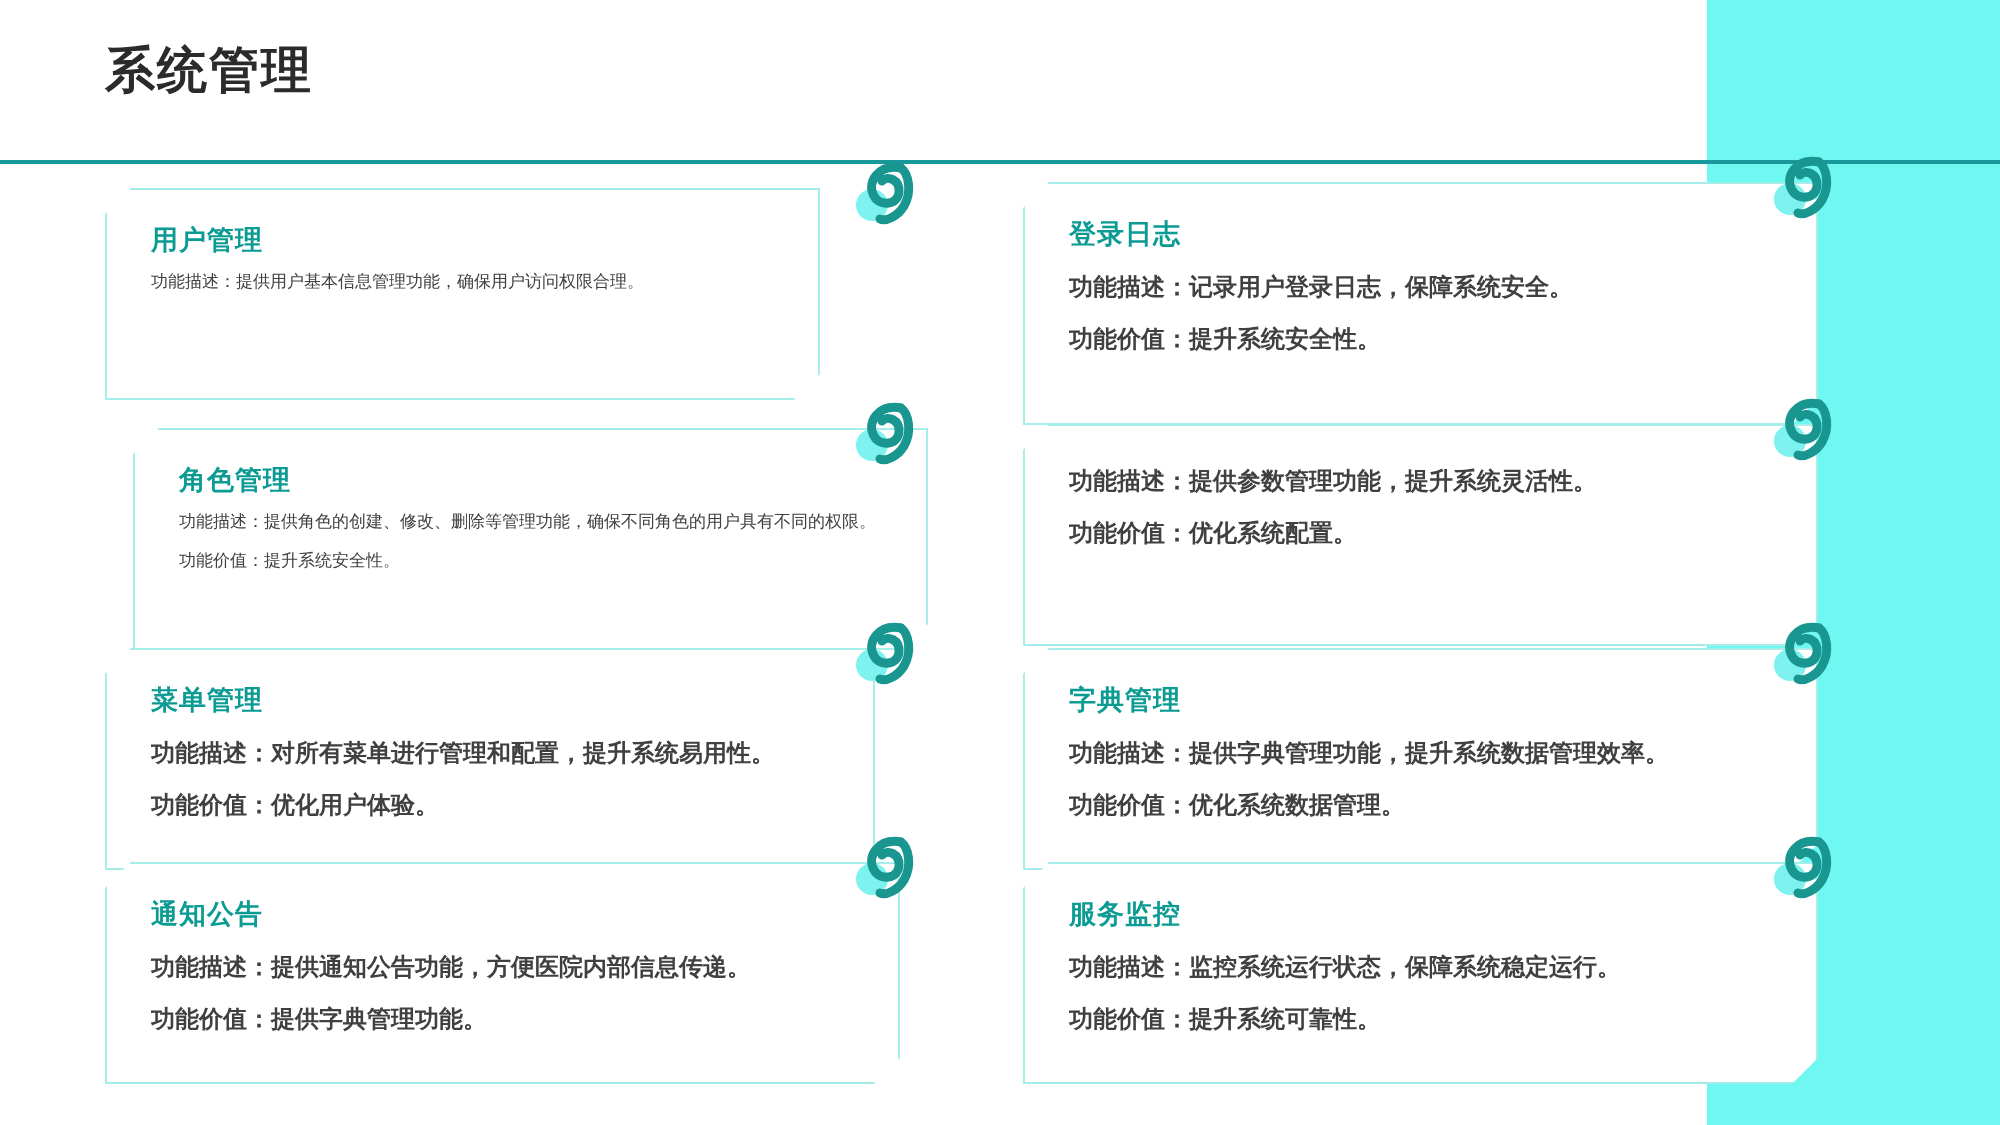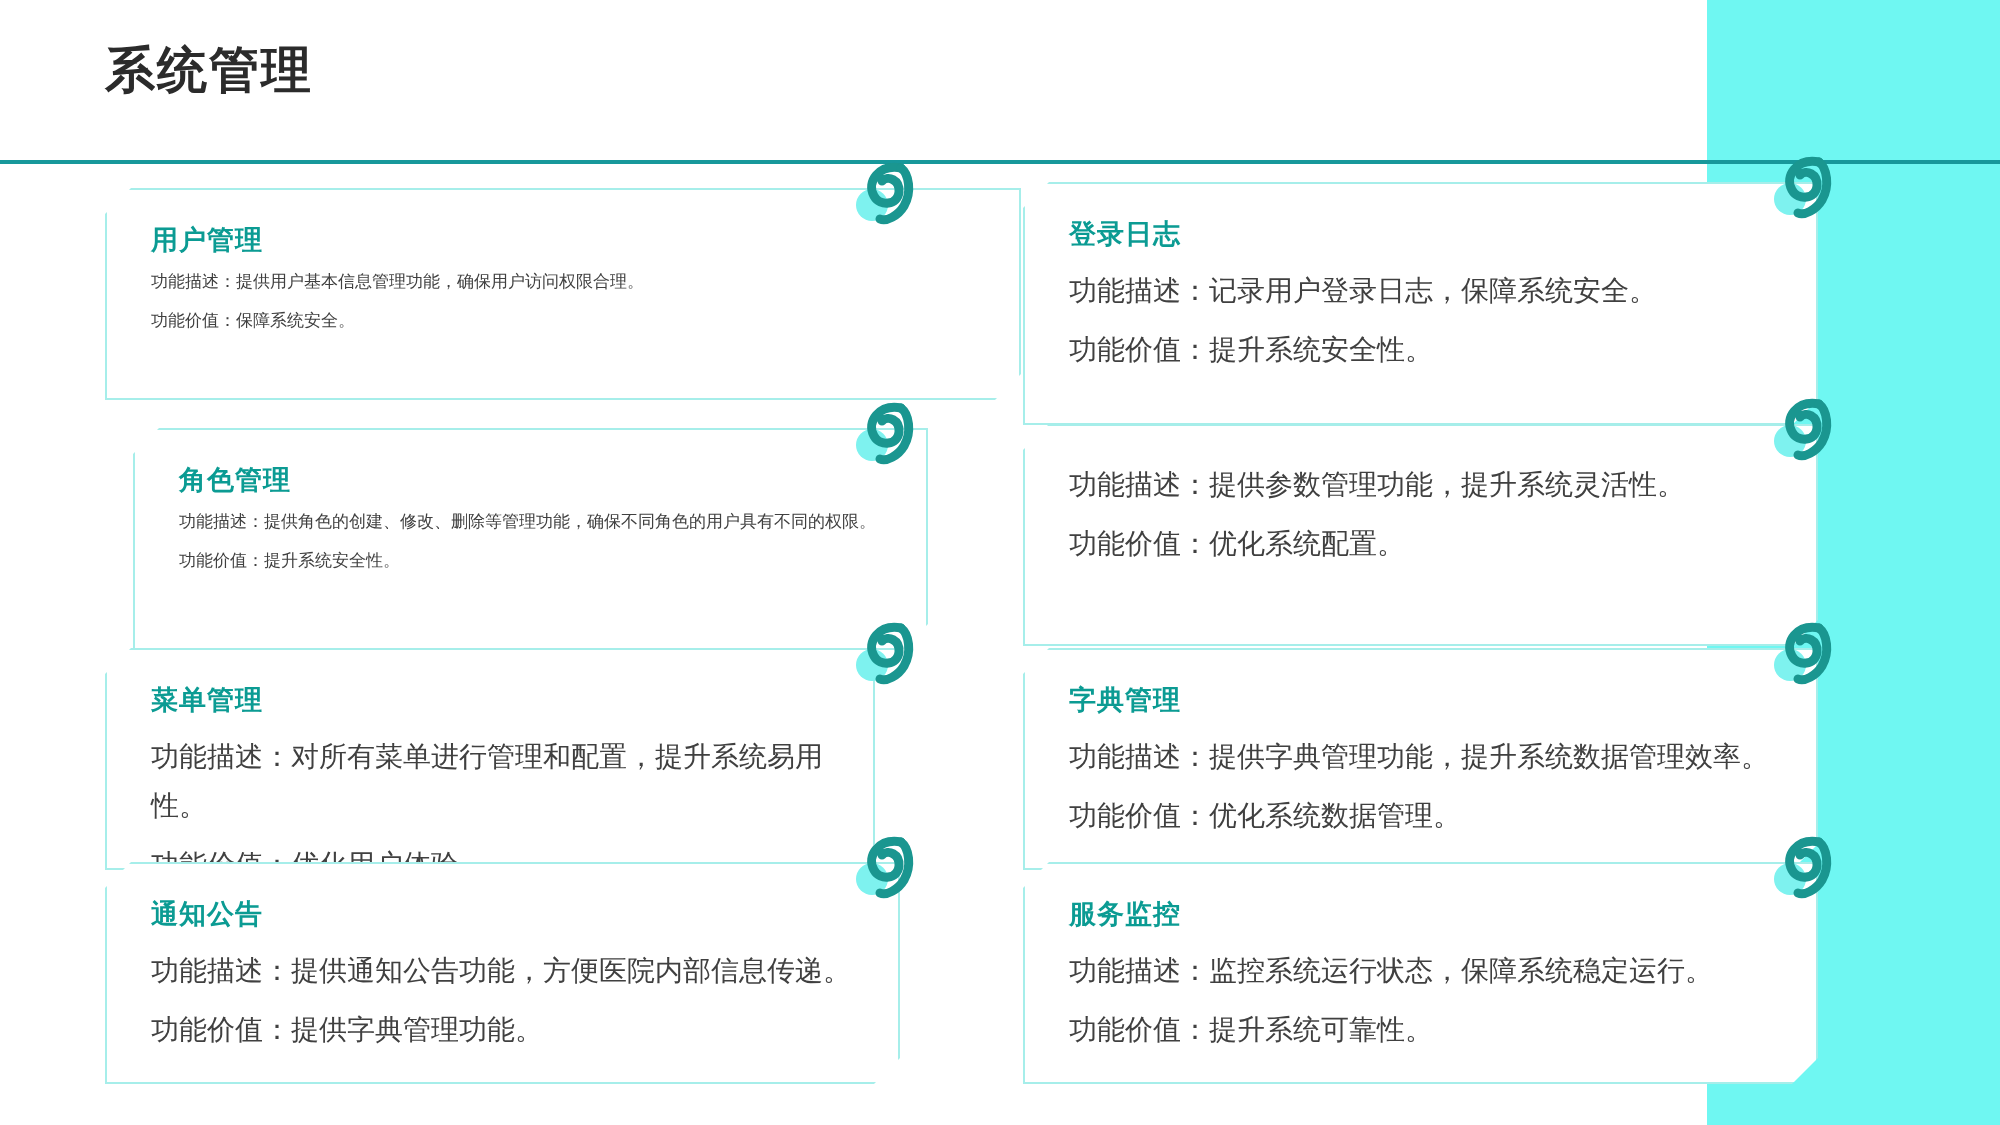--- a/index.html
+++ b/index.html
@@ -53,46 +53,45 @@
     font-size:27px;font-weight:700;color:#0b9b93;
     line-height:1.25;letter-spacing:1px;
     margin:0 0 14px 0;
   }
   .card-line{
     color:#404040;
     margin:0 0 10px 0;
   }
   .card.text-sm .card-line{font-size:17px;line-height:1.7;}
   .card.text-sm .card-title{margin-bottom:10px;}
-  .card.text-md .card-line{font-size:28px;line-height:1.75;}
+  .card.text-md .card-line{font-size:24px;line-height:1.75;font-weight:bold;}
 
   
   .swirl{
     position:absolute;
     width:70px;height:74px;
     pointer-events:none;
   }
   .swirl svg{display:block;width:70px;height:74px;overflow:visible;}
 </style>
 </head>
 <body>
 
 <div id="stage">
 
   <div class="cyan-band"></div>
 
   <div class="page-title">系统管理</div>
   <div class="title-rule"></div>
 
   <div class="cards" id="cards-root">
-      <div class="card text-sm" style="left: 105px; top: 188px; width: 916px; height: 212px;">
+      <div class="card text-sm" style="left: 105px; top: 188px; width: 715px; height: 212px;">
         <div class="card-inner">
           <div class="card-title">用户管理</div>
           <div class="card-line">功能描述：提供用户基本信息管理功能，确保用户访问权限合理。</div>
-          <div class="card-line">功能价值：保障系统安全。</div>
         </div>
       </div>
       <div class="swirl" style="left: 852px; top: 158px;">
         <svg viewBox="0 0 70 74" xmlns="http://www.w3.org/2000/svg">
           <circle cx="20" cy="47" r="16" fill="#7ef2ef"></circle>
           <path d="M49 10 C27 6, 14 24, 22 38 C28 49, 46 47, 47 34 C48 22, 36 17, 30 23" fill="none" stroke="#1a9690" stroke-width="9" stroke-linecap="round" stroke-linejoin="round"></path>
           <path d="M49 10 C57 16, 60 34, 52 48 C46 58, 34 64, 28 61" fill="none" stroke="#1a9690" stroke-width="9" stroke-linecap="round" stroke-linejoin="round"></path>
         </svg>
       </div>
       <div class="card text-md" style="left: 1023px; top: 182px; width: 795px; height: 243px;">

